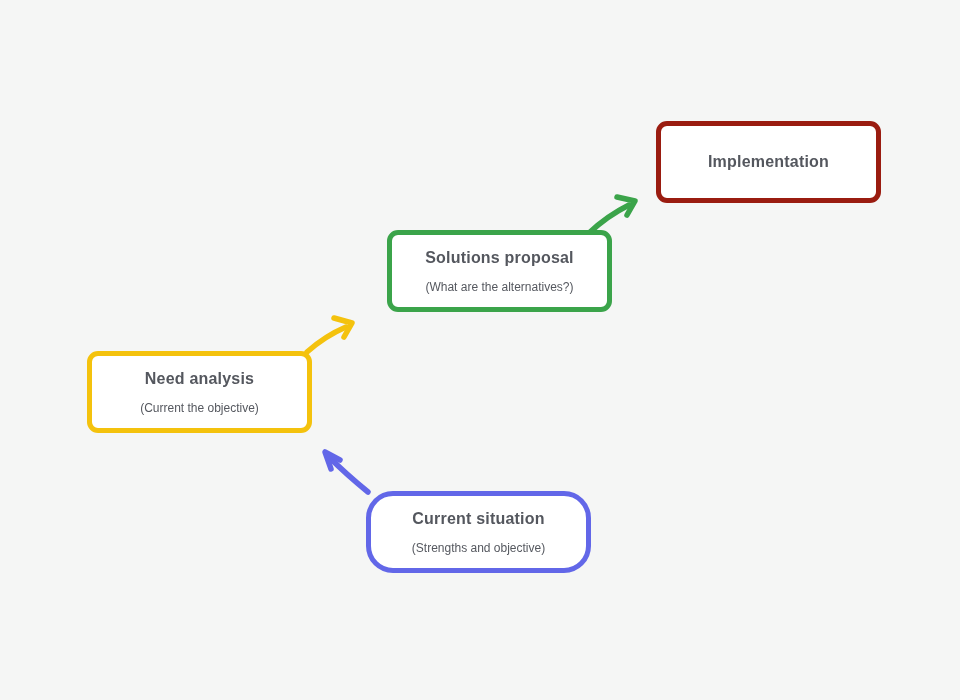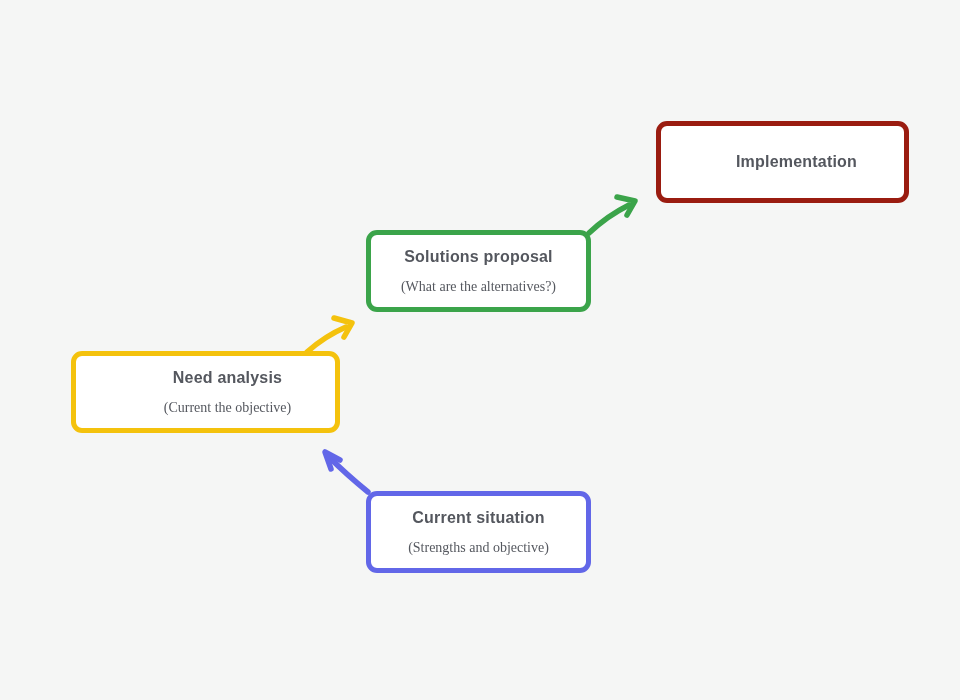--- a/index.html
+++ b/index.html
@@ -42,28 +42,27 @@
     text-align: center;
     box-sizing: content-box;
   }
   .step-title {
     font-size: 16px;
     font-weight: bold;
     color: #54575e;
     letter-spacing: 0.2px;
   }
   .step-subtitle {
-    font-size: 14px;
+    font-size: 12px;
     color: #55585f;
-    font-family: Liberation Serif, serif;
   }
   .box-implementation { left: 656px; top: 121px; }
-  .box-solutions      { left: 366px; top: 230px; }
-  .box-need           { left:  71px; top: 351px; padding-left: 44px; }
-  .box-current        { left: 366px; top: 491px; }
+  .box-solutions      { left: 387px; top: 230px; }
+  .box-need           { left:  87px; top: 351px; }
+  .box-current        { left: 366px; top: 491px; border-radius: 27px; }
 </style>
 </head>
 <body>
 
 <div class="canvas">
 
   <svg class="arrow-layer" viewBox="0 0 960 700">
 
     <g>
       <path d="M368,492 Q346,474 330,458" fill="none" stroke-width="5.5" stroke-linecap="round" stroke-linejoin="round" stroke="#6267e8"></path>
@@ -74,21 +73,21 @@
       <path d="M307,352 Q325,336 346,327" fill="none" stroke-width="5.5" stroke-linecap="round" stroke-linejoin="round" stroke="#f4c20d"></path>
       <path d="M334,318 L352,323 L344,337" fill="none" stroke-width="5.5" stroke-linecap="round" stroke-linejoin="round" stroke="#f4c20d"></path>
     </g>
 
     <g>
       <path d="M589,233 Q607,216 629,205" fill="none" stroke-width="5.5" stroke-linecap="round" stroke-linejoin="round" stroke="#3ba44a"></path>
       <path d="M617,197 L635,201 L627,215" fill="none" stroke-width="5.5" stroke-linecap="round" stroke-linejoin="round" stroke="#3ba44a"></path>
     </g>
   </svg>
 
-  <div class="step-box box-implementation" style="border-color: rgb(154, 28, 16); padding-left: 28px;">
+  <div class="step-box box-implementation" style="border-color: rgb(154, 28, 16);">
     <div class="step-title">Implementation</div>
   </div>
 
   <div class="step-box box-solutions" style="border-color: rgb(59, 164, 74);">
     <div class="step-title">Solutions proposal</div>
     <div class="step-subtitle">(What are the alternatives?)</div>
   </div>
 
   <div class="step-box box-need" style="border-color: rgb(244, 194, 13);">
     <div class="step-title">Need analysis</div>

